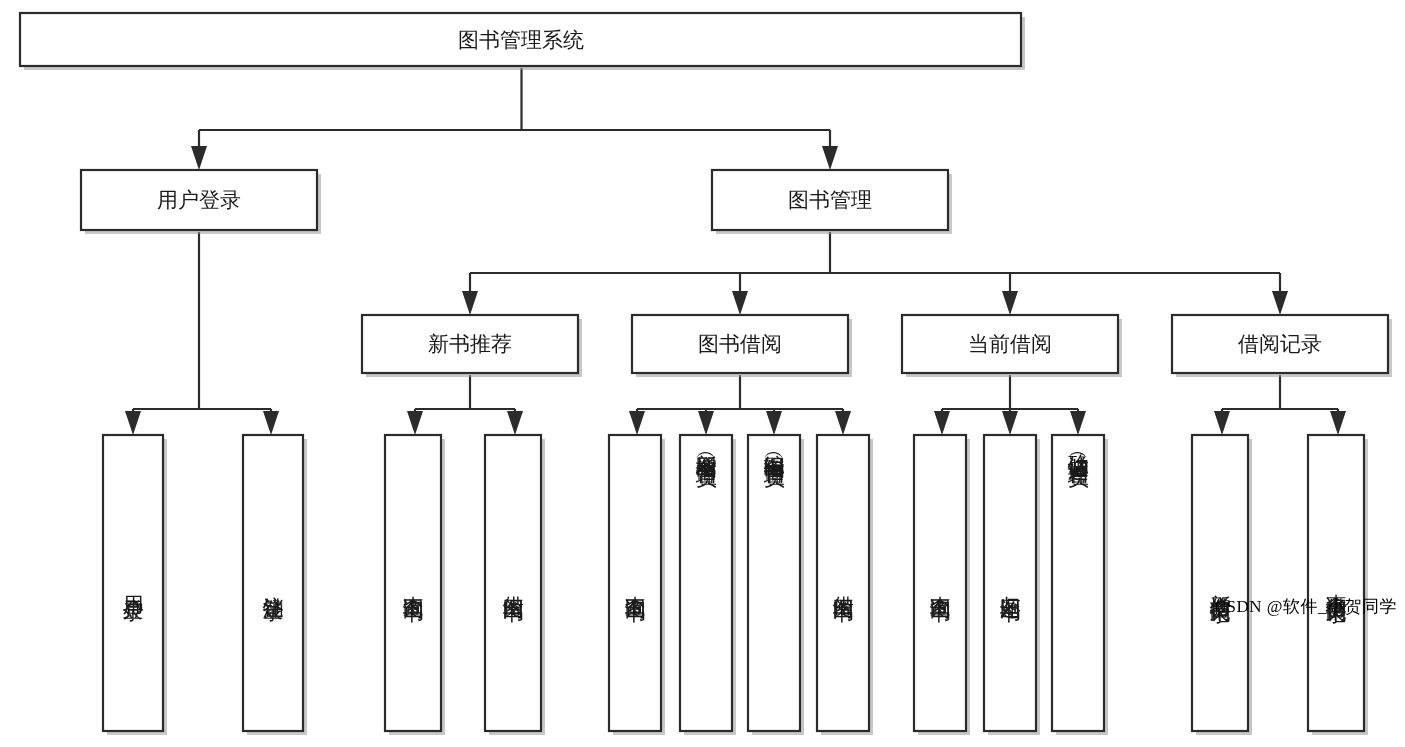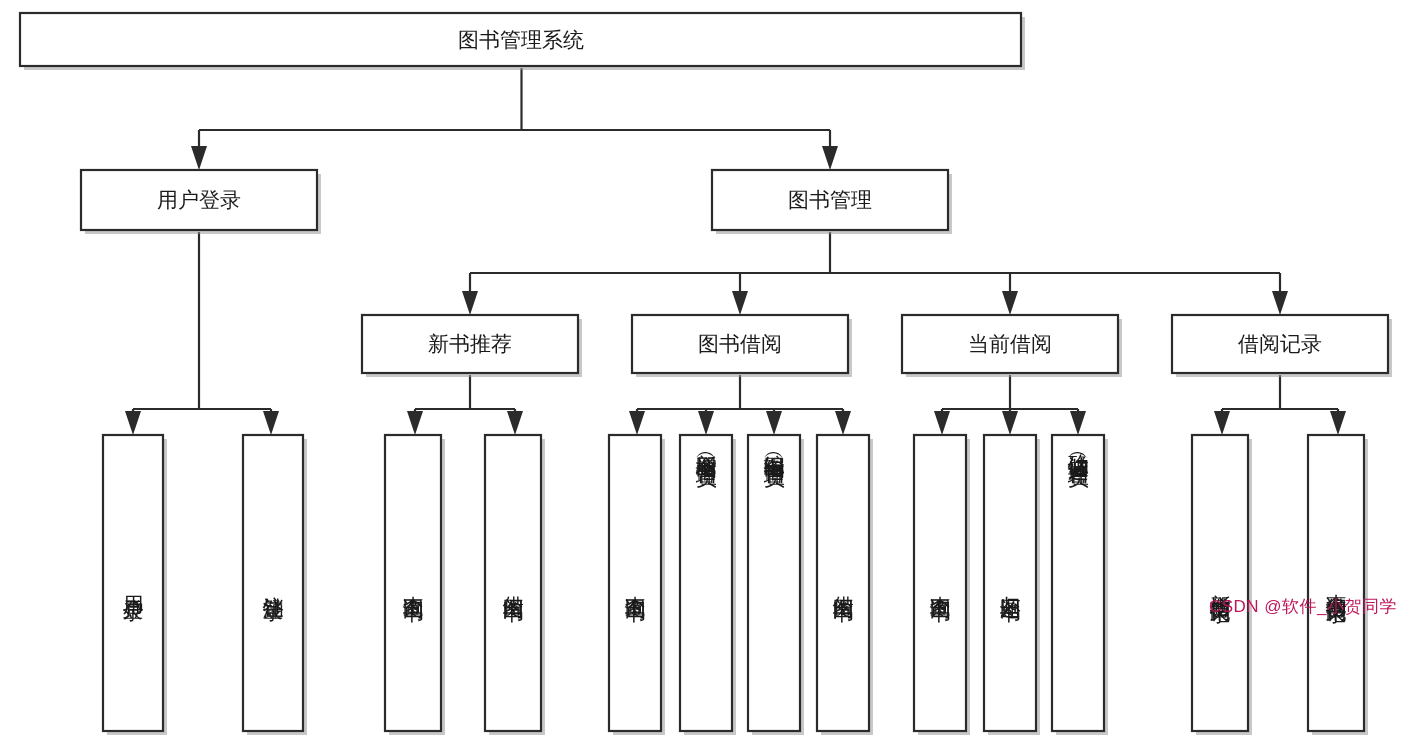--- a/index.html
+++ b/index.html
@@ -67,23 +67,23 @@
     line-height: 1.06;
     letter-spacing: 2px;
     color: #1a1a1a;
     white-space: nowrap;
     text-align: center;
   }
   .watermark {
     position: absolute;
     right: 8px;
     bottom: 6px;
-    font-family: Liberation Sans, sans-serif;
+    font-family: Liberation Serif, serif;
     font-size: 17px;
-    color: #be185d;
+    color: #000000;
     white-space: nowrap;
     letter-spacing: 0.5px;
   }
 </style>
 </head>
 <body>
 
 <div id="stage">
 
   <svg id="diagram-svg" viewBox="0 0 1405 747">

